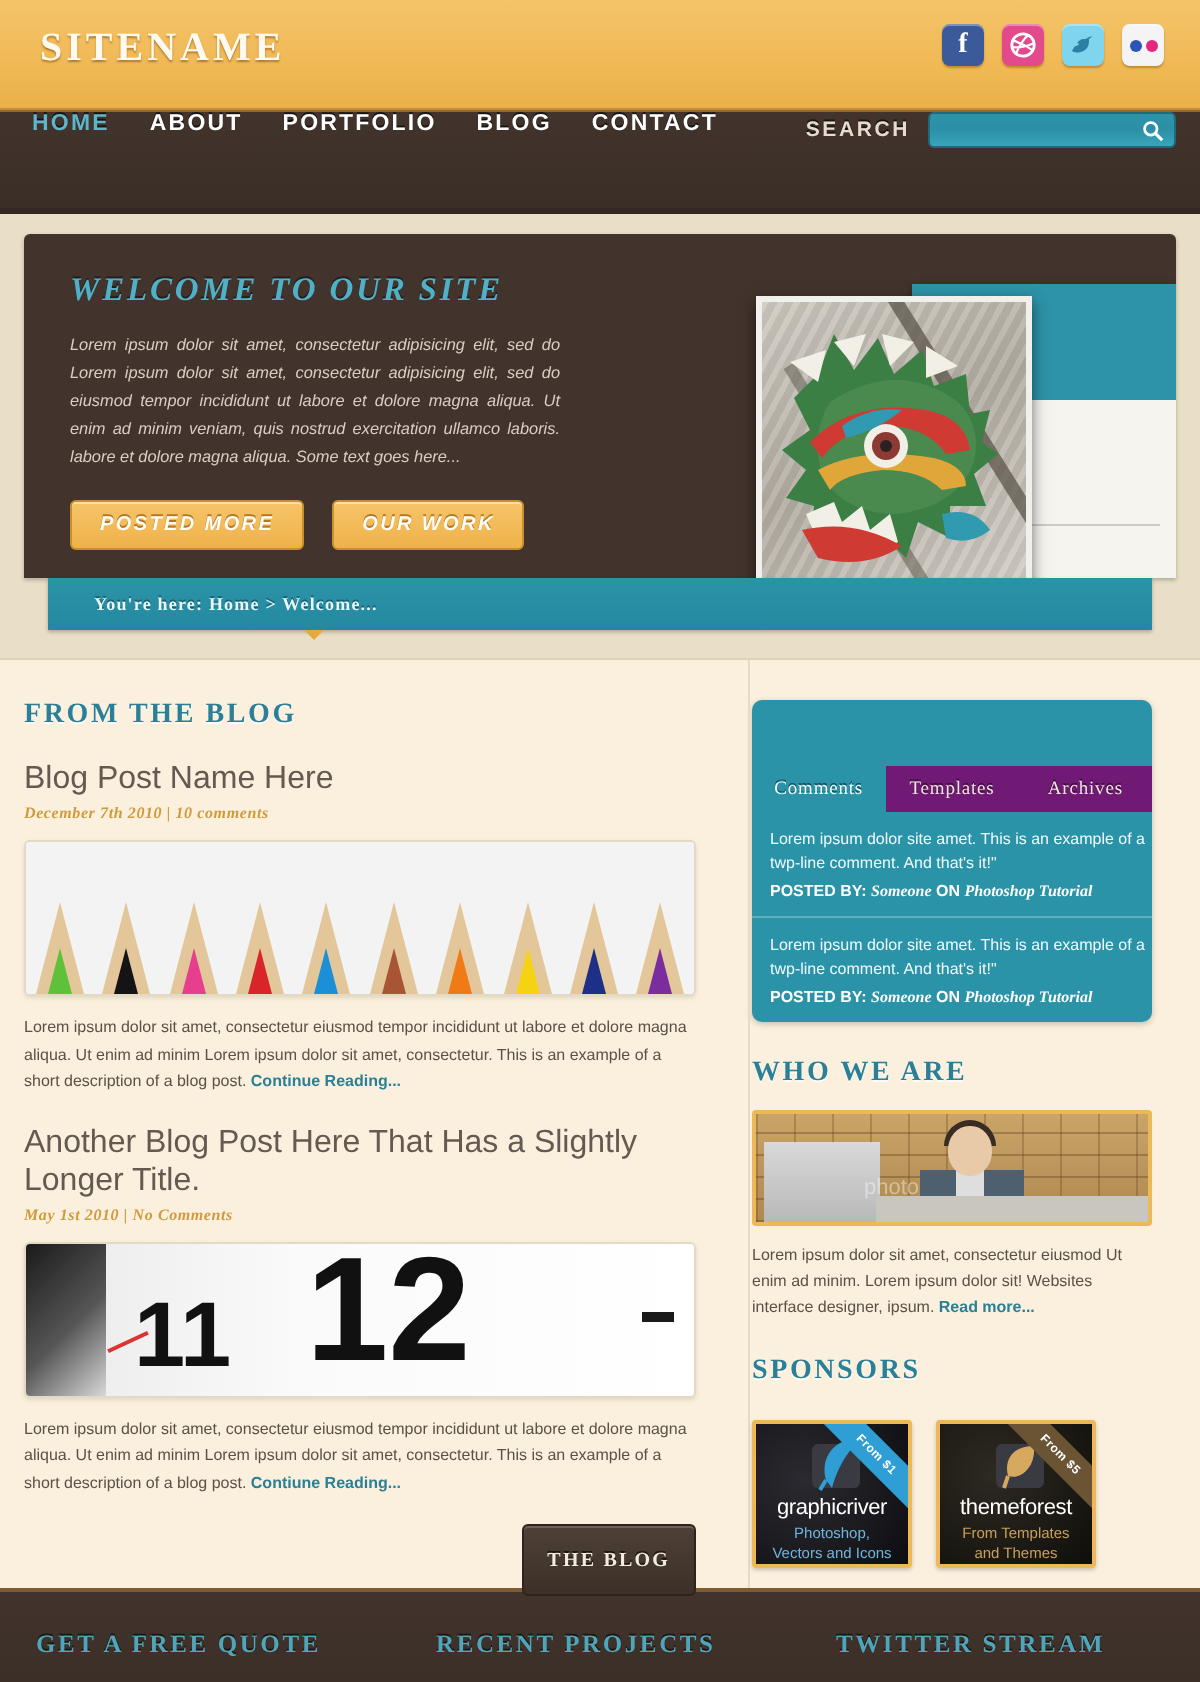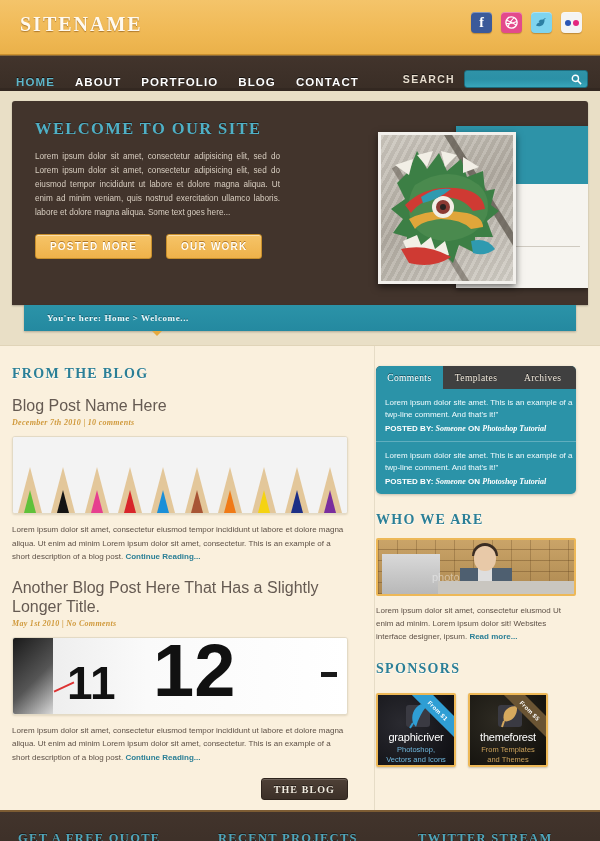--- a/index.html
+++ b/index.html
@@ -40,27 +40,27 @@
   .sico.dr { background: #e34a8c; }
   .sico.tw { background: #7fd4ee; }
   .sico.fl { background: #f4f4f4; }
   .fl-dots { display: flex; gap: 2px; }
   .fl-dots i { width: 6px; height: 6px; border-radius: 50%; display: block; }
   .fl-dots i.b { background: #2b56b5; }
   .fl-dots i.p { background: #e4267e; }
 
   
   .navbar {
-    height: 36px;
+    height: 52px;
     background: linear-gradient(to bottom, #42342c 0%, #3a2e26 100%);
     border-top: 1px solid #8a6a3a;
     border-bottom: 3px solid #332821;
     position: relative;
     display: flex;
-    align-items: flex-end;
+    align-items: flex-start;
   }
   .nav-items { display: flex; gap: 20px; margin-left: 16px; }
   .nav-item {
     font-size: 11.5px; font-weight: bold; letter-spacing: 1.1px;
     color: #ffffff; text-transform: uppercase;
     text-shadow: 0 -1px 0 rgba(0,0,0,.6);
     cursor: pointer;
   }
   .nav-item.active { color: #5fb6c9; }
   .searchwrap { position: absolute; right: 12px; display: flex; align-items: center; gap: 9px; }
@@ -78,25 +78,26 @@
     width: 100%; height: 100%; border: 0; outline: 0; background: transparent;
     font-family: "Liberation Sans", sans-serif; font-size: 9px;
     color: #eafaff; padding: 0 20px 0 6px;
   }
   .search-ico { position: absolute; right: 5px; top: 3px; width: 11px; height: 11px; }
 
   
   .hero-outer { padding: 10px 12px 0 12px; background: #e9dfc6; }
   .hero {
     position: relative;
-    height: 204px;
+    height: 172px;
     background: #42342c;
     border-radius: 3px 3px 0 0;
     overflow: hidden;
     box-shadow: 0 1px 2px rgba(0,0,0,.25);
+    font-style: italic;
   }
   .hero-txt { padding: 18px 0 0 23px; width: 300px; }
   .hero-title {
     font-family: "Liberation Serif", serif;
     font-weight: bold; font-size: 16.5px; letter-spacing: 1.4px;
     color: #4fb0c6; text-transform: uppercase;
     text-shadow: 0 -1px 0 rgba(0,0,0,.45);
   }
   .hero-body {
     margin-top: 11px; width: 245px;
@@ -232,37 +233,37 @@
   .clock-dark { position: absolute; left: 0; top: 0; width: 40px; height: 100%;
     background: linear-gradient(135deg,#1a1a1a 0%,#555 55%,#d8d8d8 100%); }
   .clock-num { position: absolute; font-family: "Liberation Sans", sans-serif;
     font-weight: bold; color: #111; }
   .post-body {
     margin-top: 9px; font-size: 8px; line-height: 13.5px; color: #5d5046;
   }
   .readmore { color: #2b7f96; font-weight: bold; }
   .blog-btn-row { margin-top: 14px; display: flex; justify-content: flex-end; }
   .blog-btn {
-    height: 22px; padding: 0 12px; display: flex; align-items: center;
+    height: 36px; padding: 0 12px; display: flex; align-items: center;
     background: linear-gradient(to bottom,#4e4036 0%,#3c3028 100%);
     border: 1px solid #2e241d; border-radius: 3px;
     font-family: "Liberation Serif", serif; font-weight: bold;
     font-size: 10px; letter-spacing: 1.1px; color: #f2ece0;
     text-shadow: 0 -1px 0 rgba(0,0,0,.6);
     box-shadow: inset 0 1px 0 rgba(255,255,255,.18);
     cursor: pointer;
   }
 
   
   .tabbox {
     border-radius: 5px; overflow: hidden;
     background: #2b93a8;
     box-shadow: 0 1px 3px rgba(0,0,0,.22);
   }
-  .tabs { display: flex; background: #404040; }
+  .tabs { display: flex; background: #701a75; margin-top: 33px; }
   .tab {
     flex: 1; text-align: center; padding: 7px 0 6px;
     font-family: "Liberation Serif", serif; font-size: 9.5px;
     color: #efe7da; letter-spacing: .4px; cursor: pointer;
     text-shadow: 0 -1px 0 rgba(0,0,0,.5);
   }
   .tab.active { background: #2b93a8; color: #ffffff; }
   .cmt { padding: 8px 0 8px 9px; }
   .cmt + .cmt { border-top: 1px solid rgba(255,255,255,.25); }
   .cmt-txt { font-size: 8px; line-height: 12px; color: #f0fbfe; }

